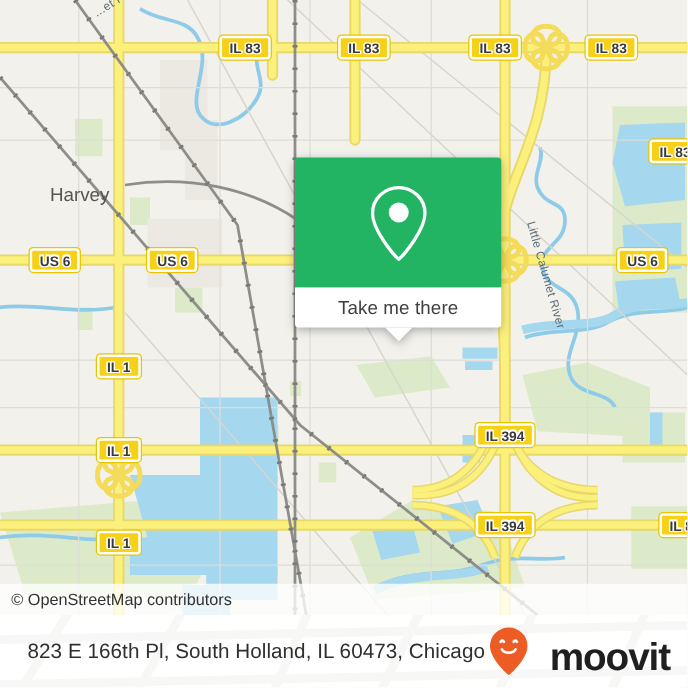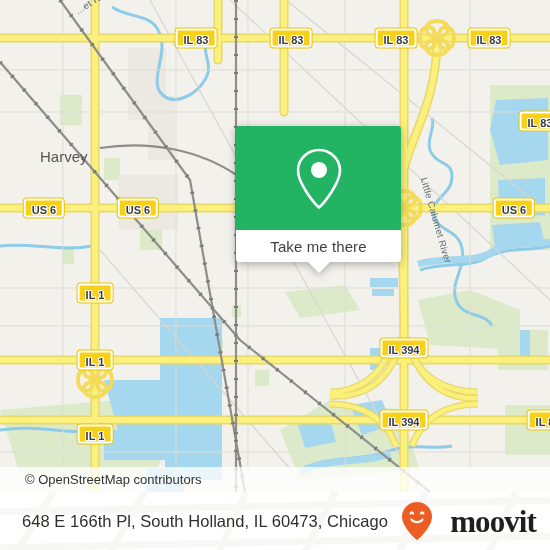--- a/index.html
+++ b/index.html
@@ -59,21 +59,21 @@
   
   #attrib {
     position: absolute;
     left: 0; bottom: 0;
     width: 100%;
     height: 25px;
     background: rgba(255,255,255,0.78);
     color: #333333;
     font-size: 13px;
     line-height: 25px;
-    padding-left: 25px;
+    padding-left: 9px;
   }
 
   
   #callout {
     position: absolute;
     left: 192px; top: 126px;
     width: 165px;
     filter: drop-shadow(0 2px 4px rgba(0,0,0,0.30));
     margin-left: 44px;
   }
@@ -120,21 +120,21 @@
     display: flex; align-items: center;
     padding: 0 14px 0 22px;
   }
   #address {
     color: #2f2f2f;
     font-size: 16.5px;
     letter-spacing: .05px;
     flex: 1;
     white-space: nowrap;
   }
-  #brand { display: flex; align-items: center; gap: 16px; font-family: Liberation Serif, serif; }
+  #brand { display: flex; align-items: flex-end; gap: 16px; }
   #brand-word {
     color: #1f1f1f;
     font-size: 31px;
     font-weight: bold;
     letter-spacing: -0.9px;
     line-height: 31px;
   }
 </style>
 </head>
 <body>
@@ -330,21 +330,21 @@
         <path d="M150,-10 L105,70"></path>
         <path d="M250,-10 L215,70"></path>
         <path d="M340,-10 L300,70"></path>
         <path d="M430,-10 L395,70"></path>
         <path d="M520,-10 L485,70"></path>
         <path d="M-10,20 L560,8"></path>
         <path d="M-10,56 L560,44"></path>
       </g>
     </svg>
     <div id="footer-inner">
-      <div id="address">648 E 166th Pl, South Holland, IL 60473, Chicago</div>
+      <div id="address">823 E 166th Pl, South Holland, IL 60473, Chicago</div>
       <div id="brand">
         <svg width="34" height="40" viewBox="0 0 34 40">
           <path d="M17 1 C8.7 1 2 7.6 2 15.7 C2 25 13.5 36.5 17 39 C20.5 36.5 32 25 32 15.7 C32 7.6 25.3 1 17 1 Z" fill="#ec5c25"></path>
           <path d="M10.5 12.5 C10.5 12.5 11.8 10 13.1 12.5" stroke="#ffffff" stroke-width="2.1" fill="none" stroke-linecap="round"></path>
           <path d="M20.9 12.5 C20.9 12.5 22.2 10 23.5 12.5" stroke="#ffffff" stroke-width="2.1" fill="none" stroke-linecap="round"></path>
           <path d="M11.5 18.5 C13.5 22 20.5 22 22.5 18.5" stroke="#ffffff" stroke-width="2.1" fill="none" stroke-linecap="round"></path>
         </svg>
         <span id="brand-word">moovit</span>
       </div>
     </div>

